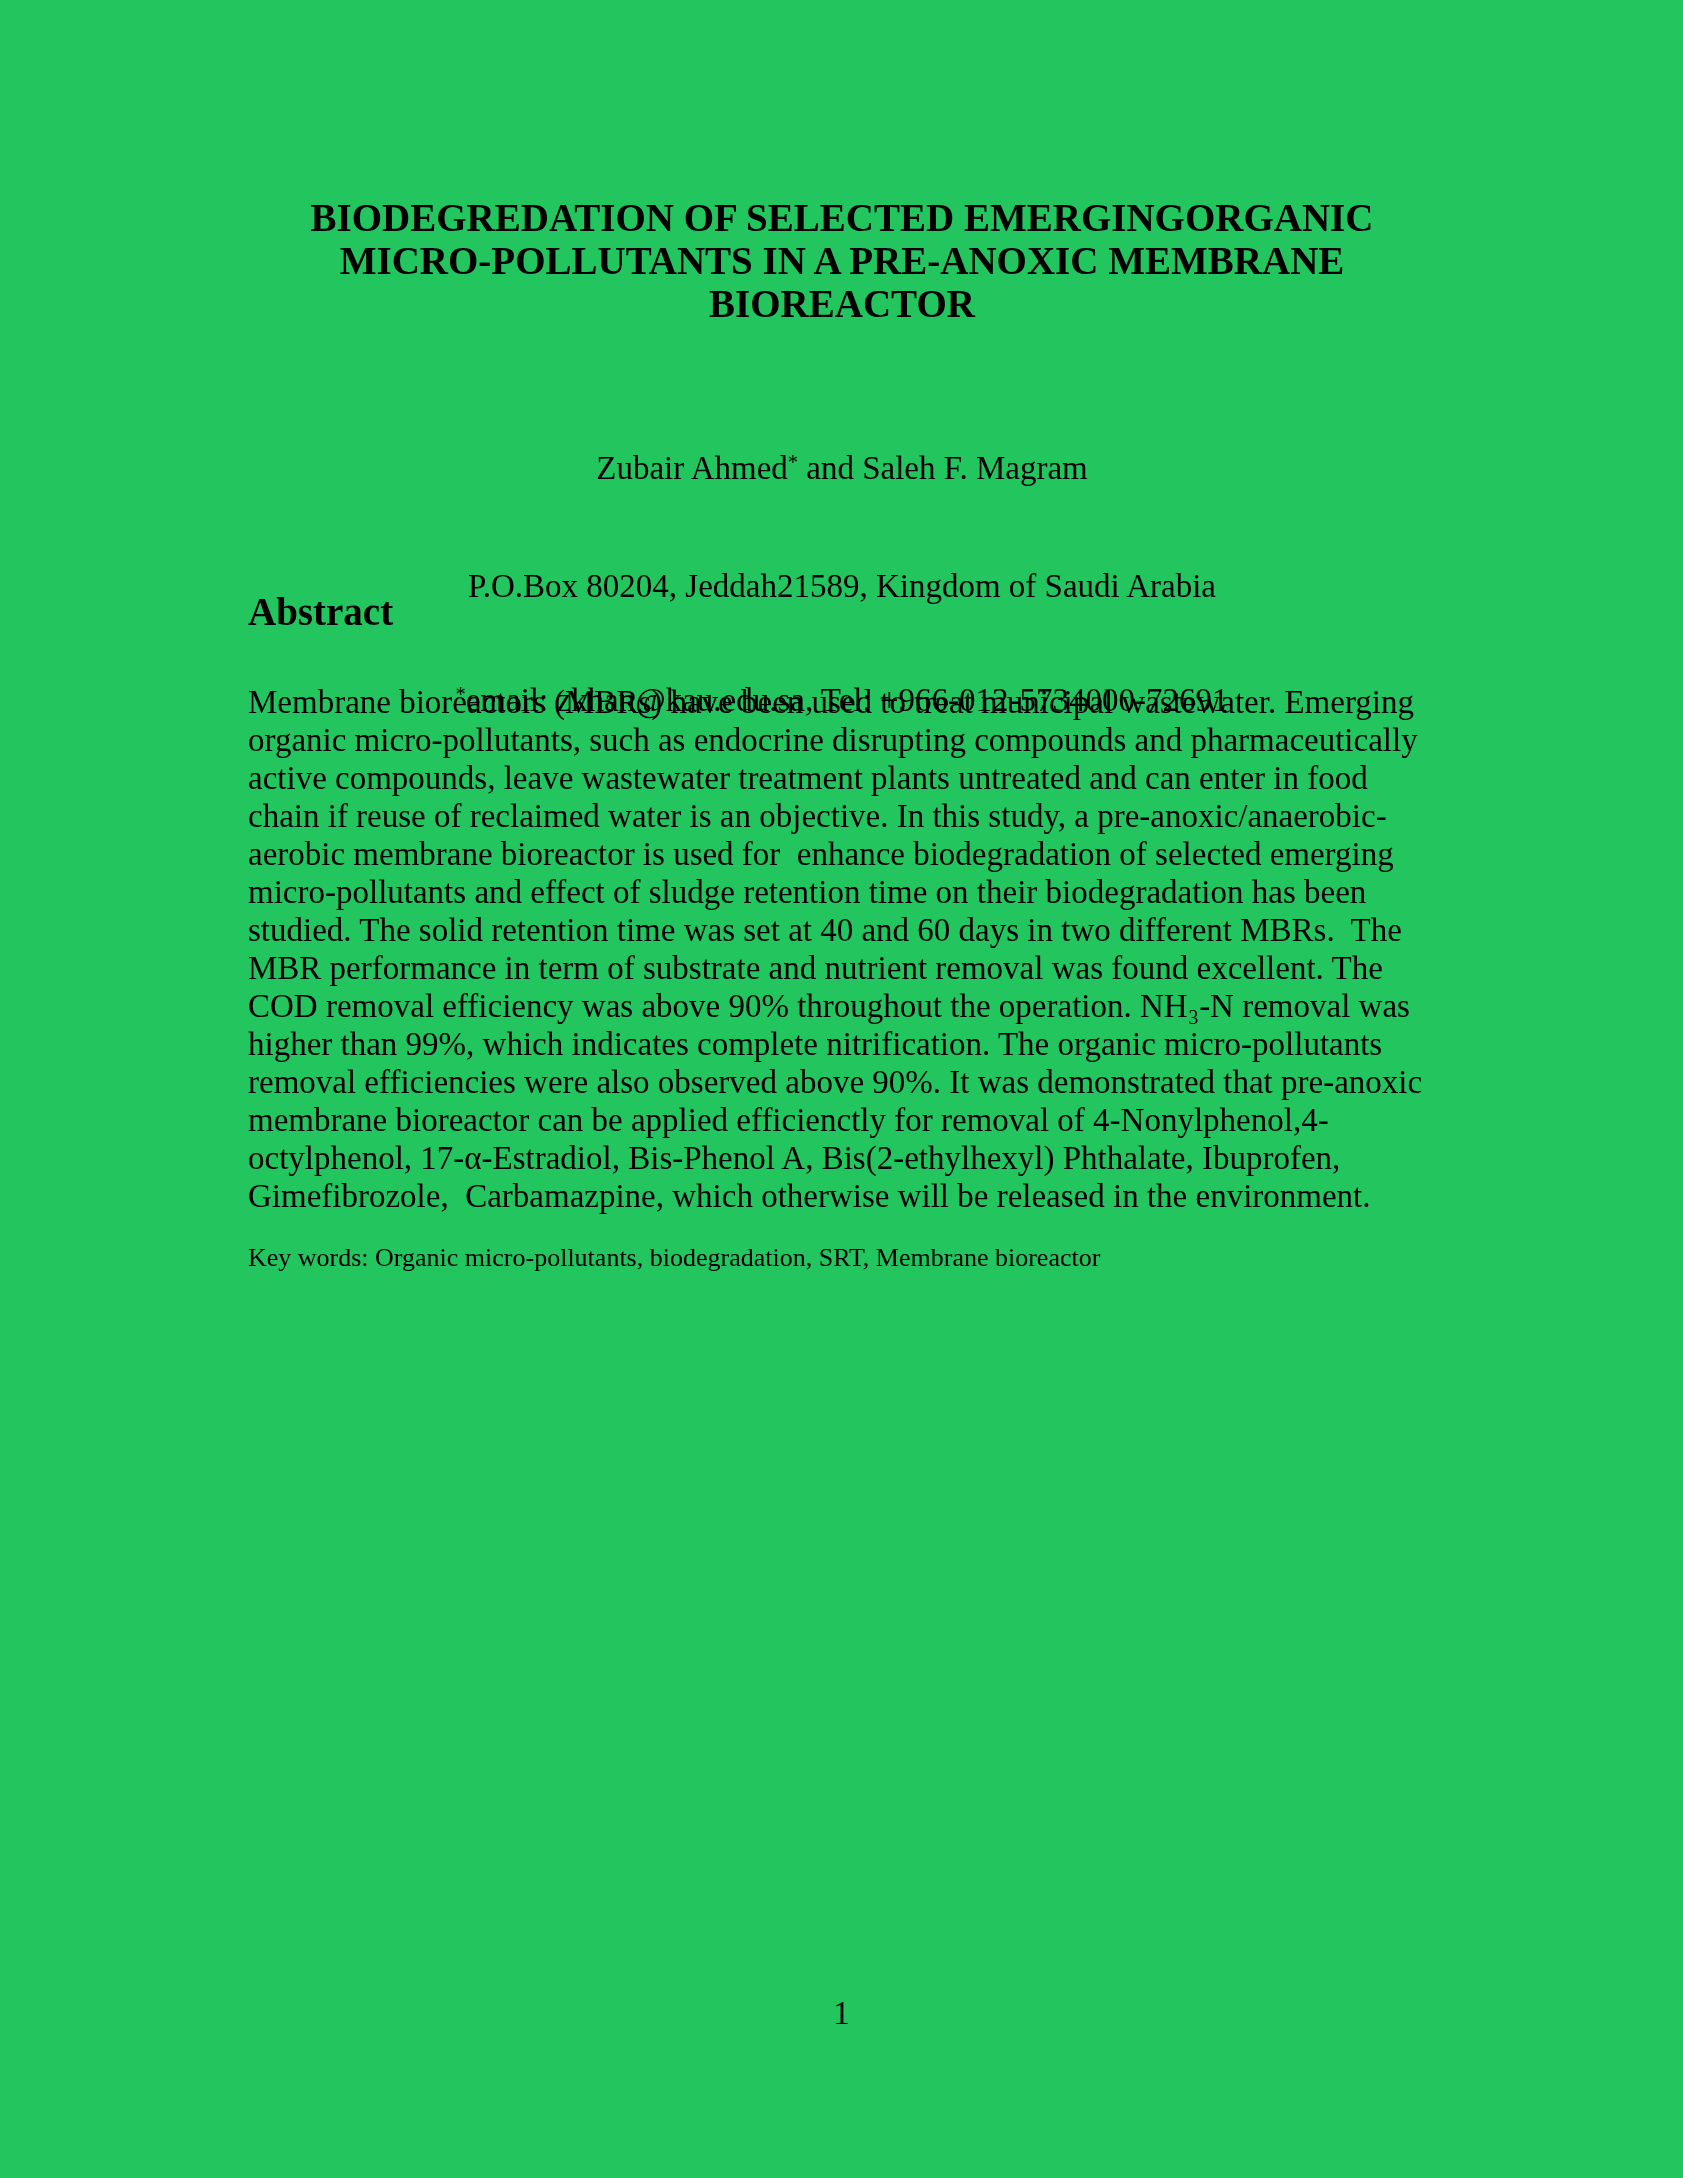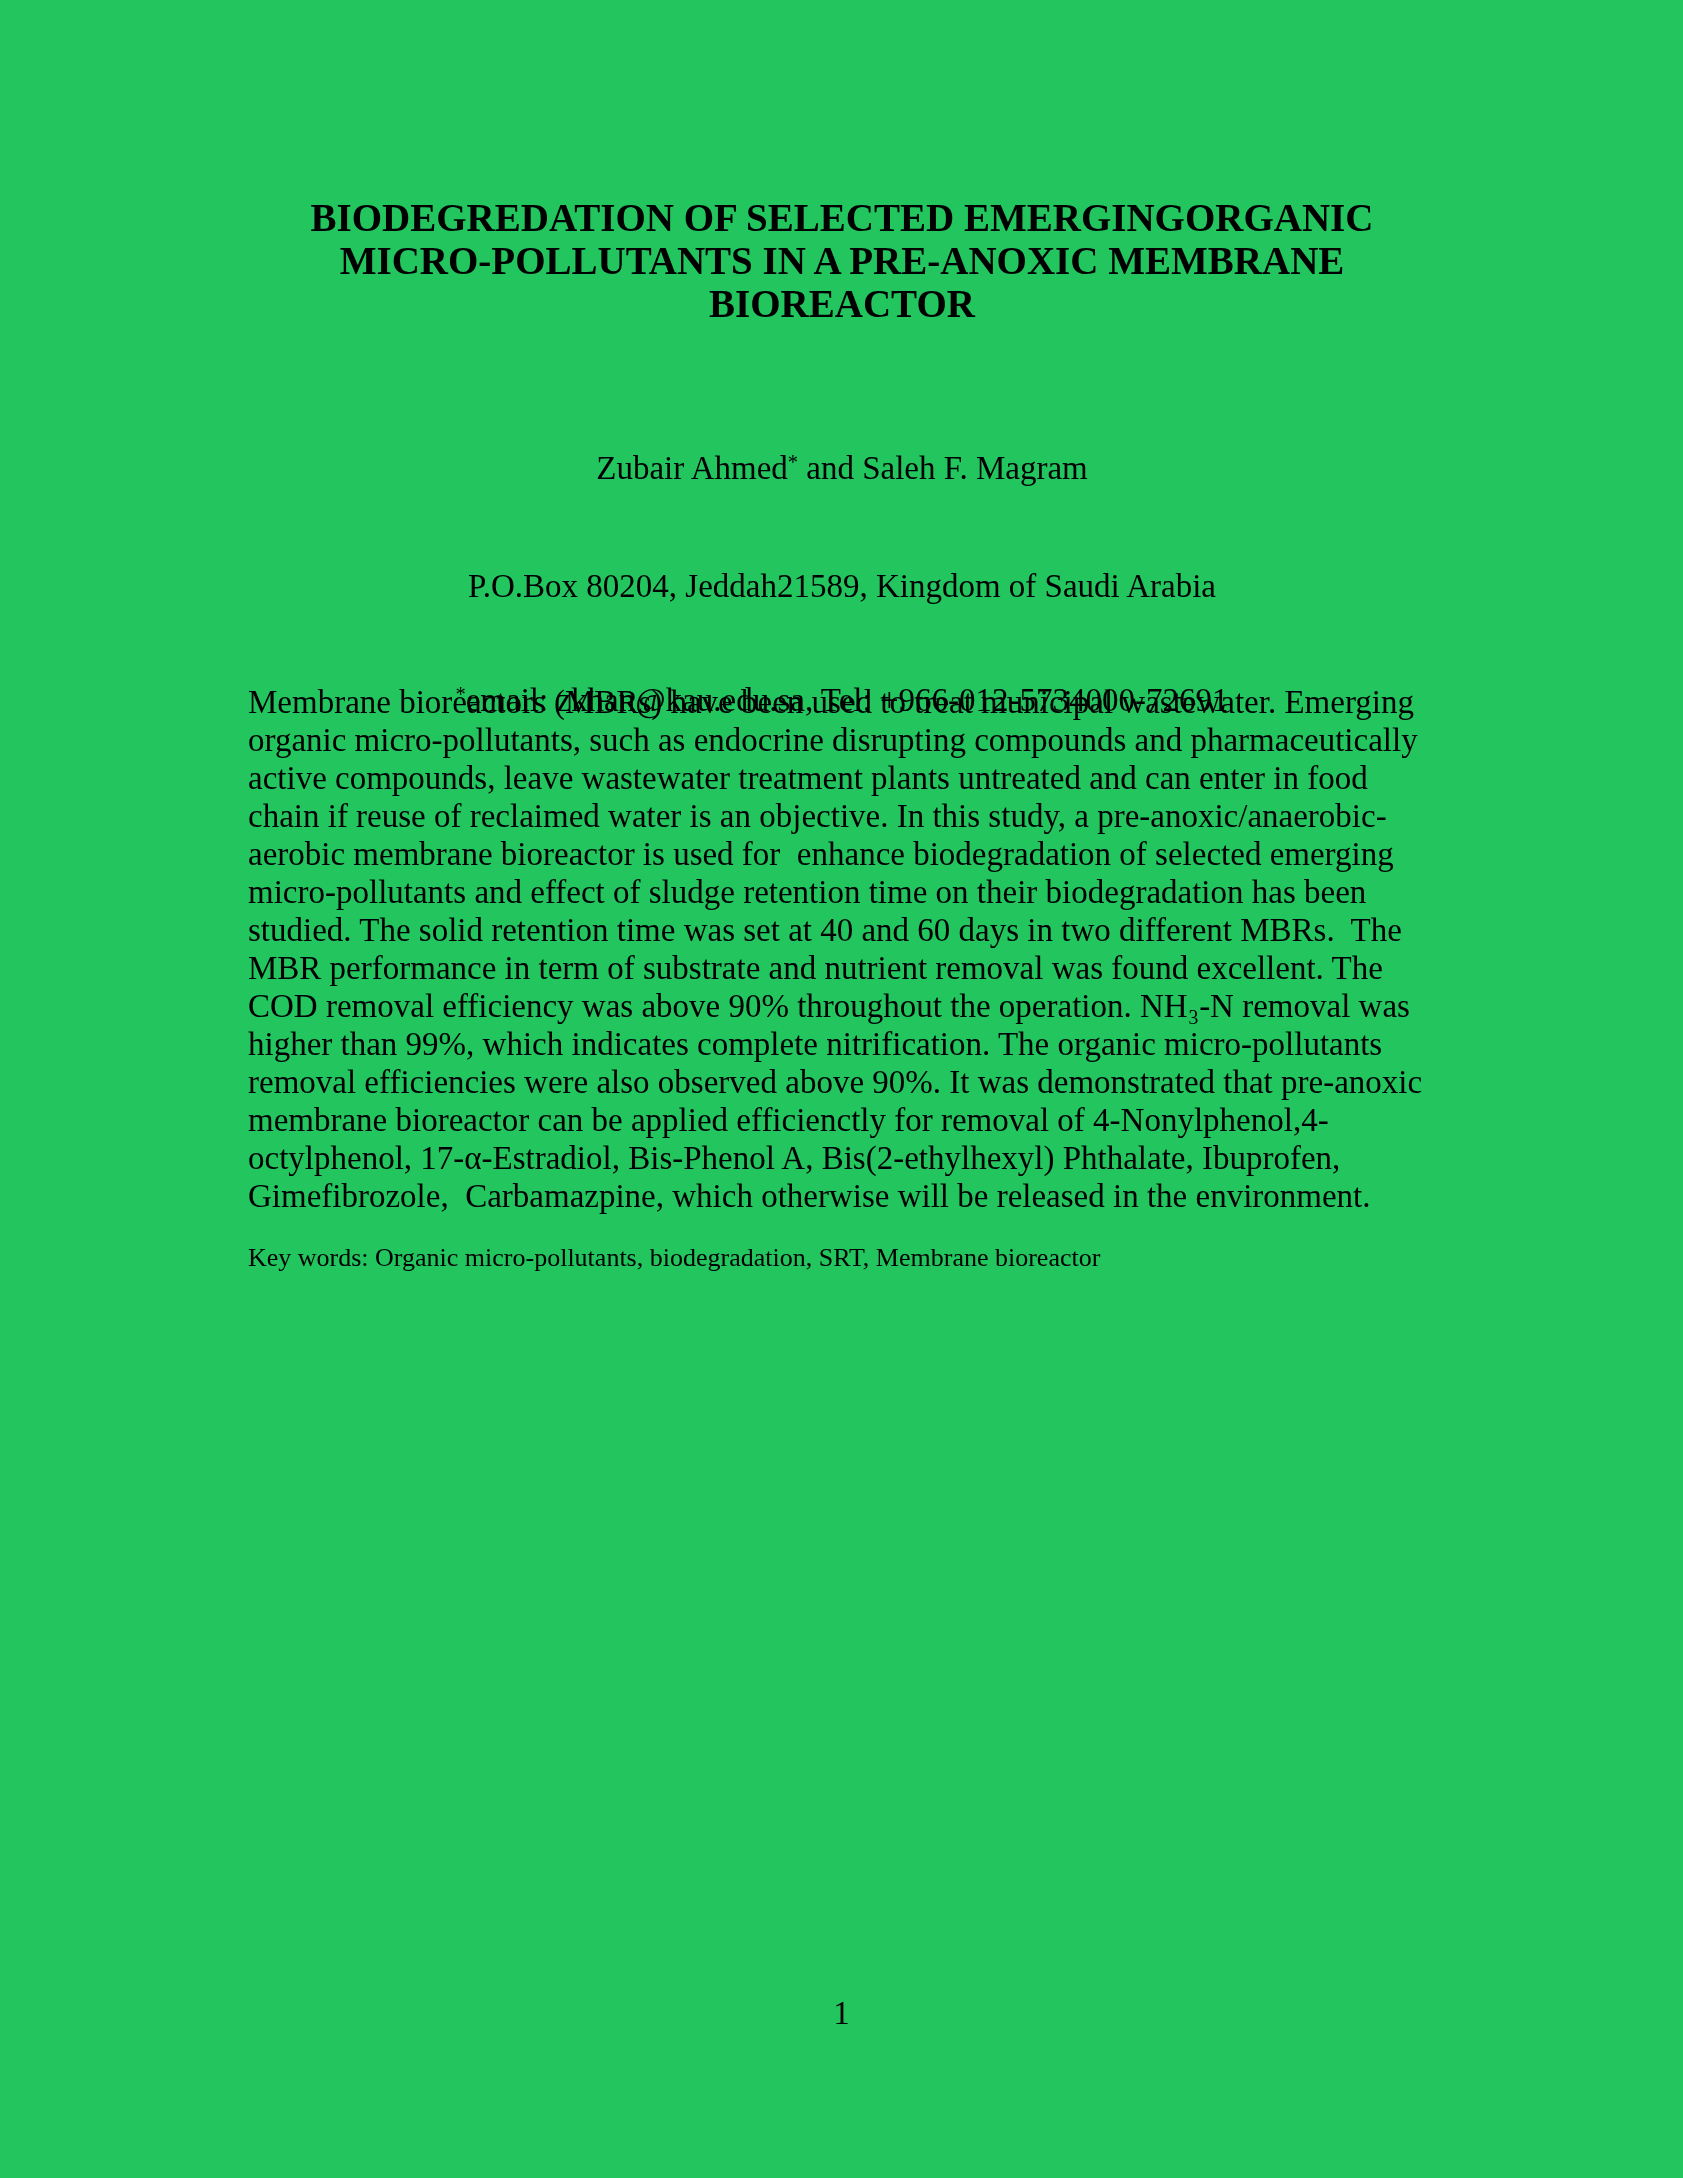--- a/index.html
+++ b/index.html
@@ -89,20 +89,21 @@
   <div class="paper-title">BIODEGREDATION OF SELECTED EMERGINGORGANIC
 MICRO-POLLUTANTS IN A PRE-ANOXIC MEMBRANE
 BIOREACTOR</div>
 
   <div class="author-block">
     <div><span>Zubair Ahmed</span><span class="sup">*</span><span> and Saleh F. Magram</span></div>
     <div>P.O.Box 80204, Jeddah21589, Kingdom of Saudi Arabia</div>
     <div><span class="sup">*</span><span>email: zkhan@kau.edu.sa, Tel: +966-012-5734000-72691</span></div>
   </div>
 
+  <div class="abstract-heading">Abstract</div>
 
   <div class="abstract-body">Membrane bioreactors (MBRs) have been used to treat municipal wastewater. Emerging
 organic micro-pollutants, such as endocrine disrupting compounds and pharmaceutically
 active compounds, leave wastewater treatment plants untreated and can enter in food
 chain if reuse of reclaimed water is an objective. In this study, a pre-anoxic/anaerobic-
 aerobic membrane bioreactor is used for  enhance biodegradation of selected emerging
 micro-pollutants and effect of sludge retention time on their biodegradation has been
 studied. The solid retention time was set at 40 and 60 days in two different MBRs.  The
 MBR performance in term of substrate and nutrient removal was found excellent. The
 COD removal efficiency was above 90% throughout the operation. NH₃-N removal was

